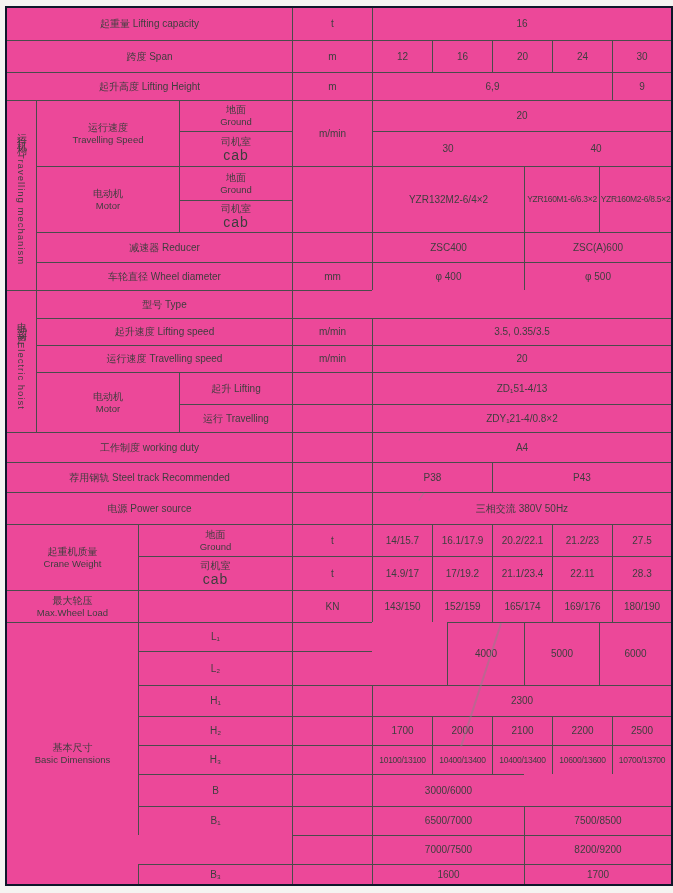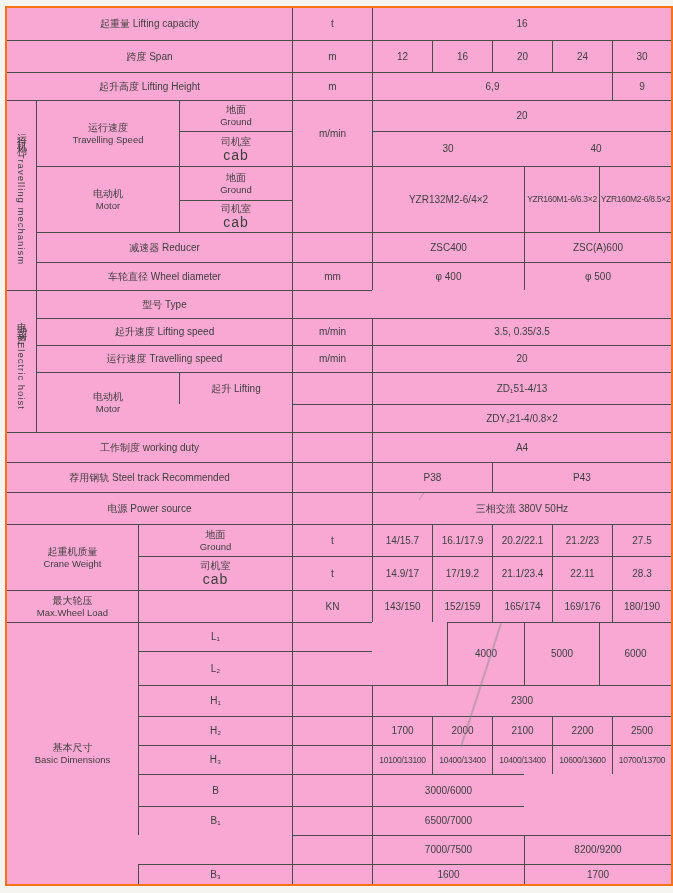--- a/index.html
+++ b/index.html
@@ -8,22 +8,22 @@
     background:#f5f4f1;
     font-family:"Liberation Sans", sans-serif;
     color:#3e3e3e;
     overflow:hidden;
   }
   .tbl{
     position:absolute;left:5px;top:6px;
     display:grid;
     grid-template-columns:29px 102px 41px 113px 80px 60px 15px 45px 32px 28px 47px 13px 59px;
     grid-template-rows:32px 32px 28px 31px 35px 34px 32px 30px 28px 28px 27px 27px 32px 28px 30px 30px 32px 32px 34px 32px 29px 34px 31px 29px 29px 32px 29px 29px 20px;
-    border:2px solid #f97316;
-    background:#f9a8d4;
+    border:2px solid #0f172a;
+    background:#ec4899;
   }
   .c{
     border-left:1px solid #4b4b4b;
     border-top:1px solid #4b4b4b;
     display:flex;align-items:center;justify-content:center;
     text-align:center;font-size:10px;line-height:1.2;
     padding:0 1px;overflow:hidden;color:#3e3e3e;
   }
   .nl{border-left:none}
   .nt{border-top:none}
@@ -125,20 +125,21 @@
 
   <div class="c" style="grid-area:12/2/13/5">运行速度 Travelling speed</div>
   <div class="c" style="grid-area:12/5/13/6">m/min</div>
   <div class="c" style="grid-area:12/6/13/14">20</div>
 
   <div class="c tl" style="grid-area:13/2/15/4">
     <span>电动机</span>
     <span class="en">Motor</span>
   </div>
   <div class="c" style="grid-area:13/4/14/5">起升 Lifting</div>
+  <div class="c" style="grid-area:14/4/15/5">运行 Travelling</div>
   <div class="c" style="grid-area:13/5/14/6"></div>
   <div class="c" style="grid-area:14/5/15/6"></div>
   <div class="c" style="grid-area:13/6/14/14">ZD₁51-4/13</div>
   <div class="c" style="grid-area:14/6/15/14">ZDY₁21-4/0.8×2</div>
 
   <div class="c nl" style="grid-area:15/1/16/5">工作制度 working duty</div>
   <div class="c" style="grid-area:15/5/16/6"></div>
   <div class="c" style="grid-area:15/6/16/14">A4</div>
 
   <div class="c nl" style="grid-area:16/1/17/5">荐用钢轨 Steel track Recommended</div>
@@ -219,20 +220,21 @@
   <div class="c small" style="grid-area:25/11/26/13">10600/13600</div>
   <div class="c small" style="grid-area:25/13/26/14">10700/13700</div>
 
   <div class="c" style="grid-area:26/3/27/5">B</div>
   <div class="c" style="grid-area:26/5/27/6"></div>
   <div class="c" style="grid-area:26/6/27/10">3000/6000</div>
 
   <div class="c" style="grid-area:27/3/28/5">B₁</div>
   <div class="c" style="grid-area:27/5/28/6"></div>
   <div class="c" style="grid-area:27/6/28/10">6500/7000</div>
+  <div class="c" style="grid-area:27/10/28/14">7500/8500</div>
 
   <div class="c" style="grid-area:28/5/29/6"></div>
   <div class="c" style="grid-area:28/6/29/10">7000/7500</div>
   <div class="c" style="grid-area:28/10/29/14">8200/9200</div>
 
   <div class="c" style="grid-area:29/3/30/5">B₃</div>
   <div class="c" style="grid-area:29/5/30/6"></div>
   <div class="c" style="grid-area:29/6/30/10">1600</div>
   <div class="c" style="grid-area:29/10/30/14">1700</div>
 

